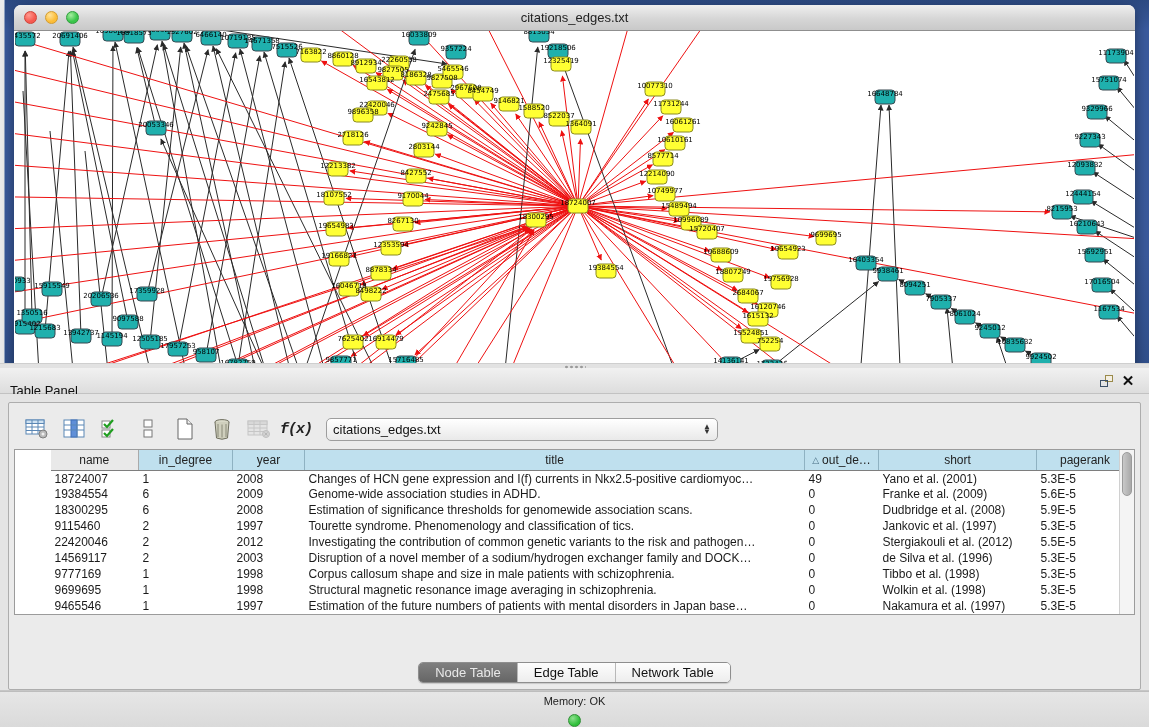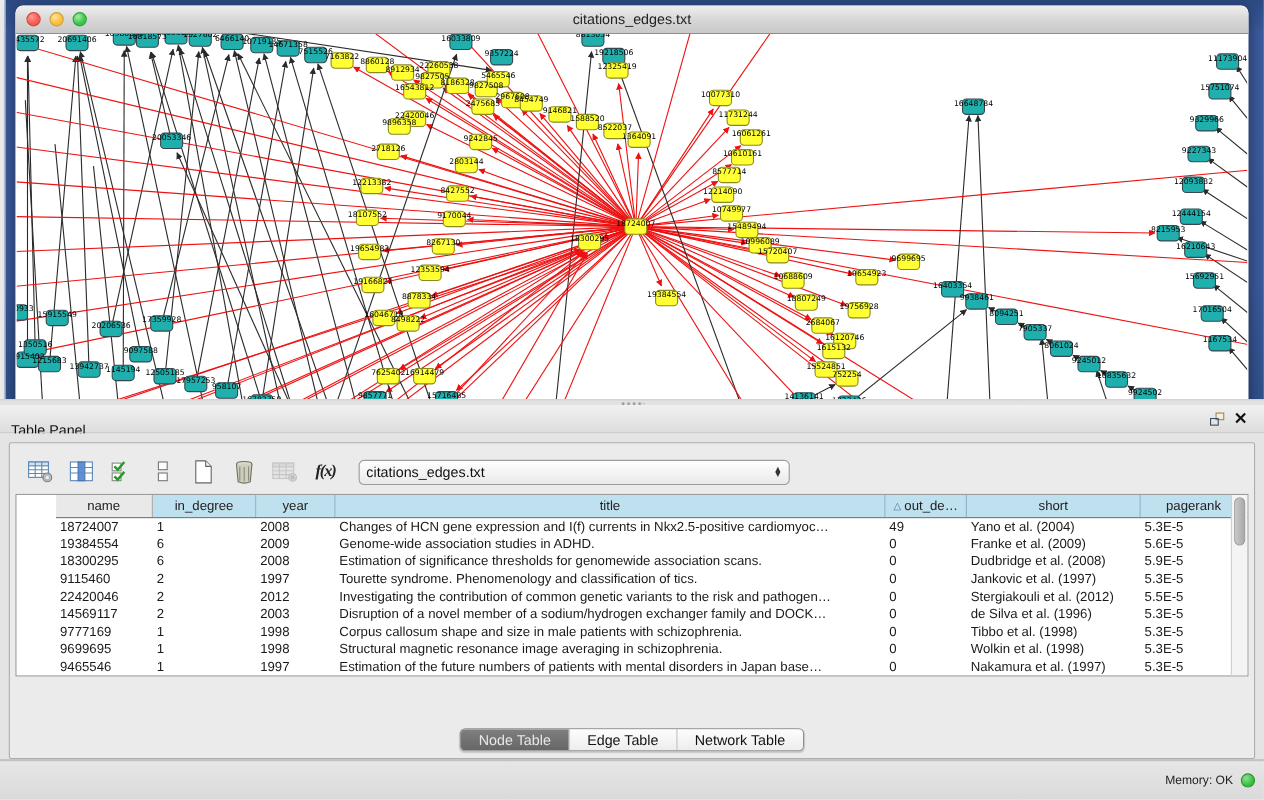--- a/index.html
+++ b/index.html
@@ -46,21 +46,21 @@
   .float-icon .sq2 { position:absolute; right:0; top:0; width:8px; height:7px; border:1.4px solid #9a8a4a; background:#f4efe2; }
   .close-x { font-size:15px; font-weight:bold; color:#111; line-height:1; }
 
   .panel-body { flex:1; background:#e4e4e4; padding:8px 8px 0 8px; display:flex; flex-direction:column; border-bottom:1px solid #c6c6c6;}
   .tp-inner { flex:1; border:1px solid #adadad; border-radius:2px; background:#ebebeb;
     display:flex; flex-direction:column; padding:6px 5px 0 5px; }
 
   .toolbar { height:40px; display:flex; align-items:center; gap:7px; padding:0 8px; }
   .tbtn { width:30px; height:30px; display:flex; align-items:center; justify-content:center; border-radius:4px; }
   .tbtn.disabled { opacity:.45; }
-  .fx { font-family:Liberation Serif, serif; font-style:italic; font-weight:bold; font-size:15px; color:#222; letter-spacing:-1px; }
+  .fx { font-family:Liberation Mono, monospace; font-style:italic; font-weight:bold; font-size:15px; color:#222; letter-spacing:-1px; }
   .combo { width:392px; height:23px; margin-left:8px; border:1px solid #9d9d9d; border-radius:5px;
     background:linear-gradient(180deg,#ffffff,#e9e9e9); display:flex; align-items:center;
     font-size:13px; color:#111; padding:0 6px; box-shadow:0 1px 0 rgba(255,255,255,.7) inset; }
   .combo .cval { flex:1; }
   .combo .updown { display:flex; flex-direction:column; align-items:center; line-height:5px; font-size:8px; color:#333; }
 
   .table-wrap { flex:1; position:relative; border:1px solid #9b9b9b; background:#fff; overflow:hidden; display:flex;justify-content:flex-end; }
   table.grid { border-collapse:collapse; table-layout:fixed; width:1083px; font-size:12px; color:#1a1a1a; }
   table.grid th { height:20px; font-weight:normal; font-size:12px; color:#222;
     background:#bfe0ee; border-right:1px solid #8fb2c2; border-bottom:1px solid #7e7e7e; }
@@ -73,21 +73,21 @@
 
   .tabbar { height:34px; display:flex; align-items:center; justify-content:center;margin-top:40px; }
   .seg { display:flex; height:21px; border:1px solid #8e8e8e; border-radius:5px; overflow:hidden;
     box-shadow:0 1px 1px rgba(0,0,0,.15); }
   .seg .tab { padding:0 16px; display:flex; align-items:center; font-size:13px; color:#111;
     background:linear-gradient(180deg,#fdfdfd,#ededed); border-right:1px solid #b8b8b8; }
   .seg .tab:last-child { border-right:none; }
   .seg .tab.selected { background:linear-gradient(180deg,#7f7f7f,#666666); color:#e8e8e8; }
 
   .status-bar { height:39px; background:linear-gradient(180deg,#e6e6e6,#dadada); border-top:1px solid #bdbdbd;
-    display:flex; align-items:center; justify-content:flex-end; padding:0 8px; gap:7px; }
+    display:flex; align-items:center; justify-content:flex-end; padding:0 8px; gap:7px;flex-direction:column; }
   .mem-label { font-size:11px; color:#222; }
   .led { width:13px; height:13px; border-radius:50%; border:1px solid #2f8f35;
     background:radial-gradient(circle at 35% 30%, #8fe08f, #2fbf3a 65%); }
 
   
   .tbtn svg { display:block; }
 </style>
 </head>
 <body>
 
@@ -621,21 +621,21 @@
                 <th>pagerank</th>
               </tr>
             </thead>
           <tbody id="tbody">
               <tr>
                 <td>18724007</td>
                 <td>1</td>
                 <td>2008</td>
                 <td>Changes of HCN gene expression and I(f) currents in Nkx2.5-positive cardiomyoc…</td>
                 <td>49</td>
-                <td>Yano et al. (2004)</td>
+                <td>Yano et al. (2001)</td>
                 <td>5.3E-5</td>
               </tr>
               <tr>
                 <td>19384554</td>
                 <td>6</td>
                 <td>2009</td>
                 <td>Genome-wide association studies in ADHD.</td>
                 <td>0</td>
                 <td>Franke et al. (2009)</td>
                 <td>5.6E-5</td>

